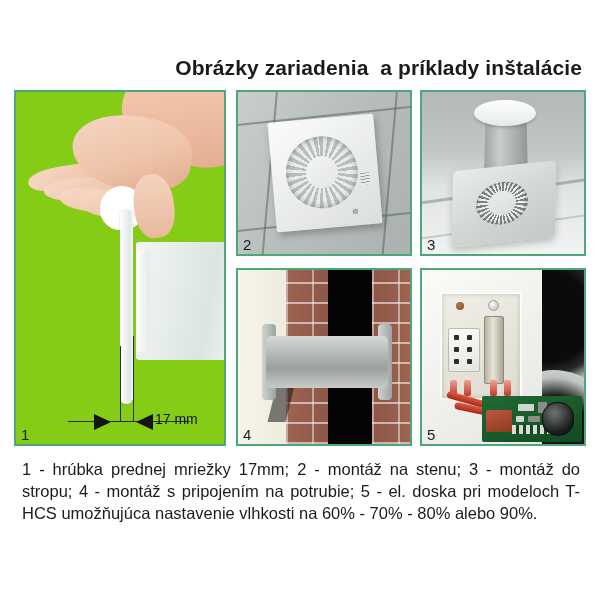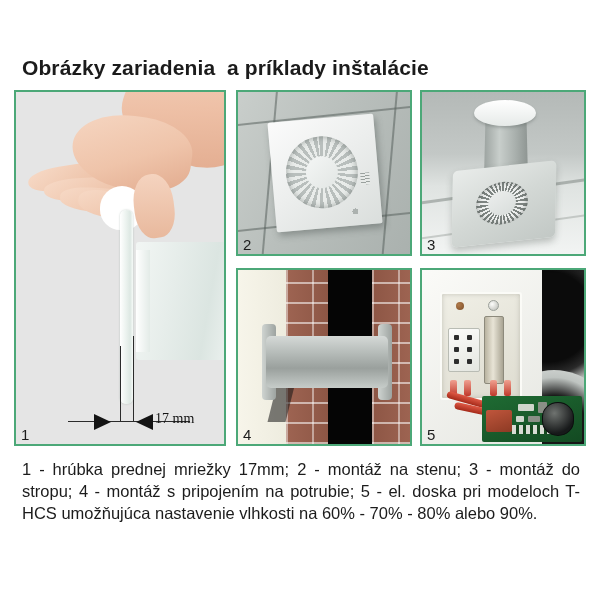--- a/index.html
+++ b/index.html
@@ -14,20 +14,21 @@
   
   .title{
     position:absolute;
     left:22px; top:56px;
     width:560px;
     font-size:21px;
     font-weight:bold;
     color:#1b1b1b;
     letter-spacing:0.1px;
     white-space:pre;
+    text-align:right;
   }
 
   
   .figures{position:absolute;left:0;top:88px;width:600px;height:362px;}
 
   .panel{
     position:absolute;
     border:2px solid #4ca878;
     background:#ffffff;
     overflow:hidden;
@@ -43,21 +44,21 @@
   }
 
   
   #p1{left:14px;  top:2px;   width:212px; height:356px;}
   #p2{left:236px; top:2px;   width:176px; height:166px;}
   #p3{left:420px; top:2px;   width:166px; height:166px;}
   #p4{left:236px; top:180px; width:176px; height:178px;}
   #p5{left:420px; top:180px; width:166px; height:178px;}
 
   
-  .p1-stage{position:absolute;inset:0;background:#e5e5e5;font-family:Liberation Serif, serif;}
+  .p1-stage{position:absolute;inset:0;background:#84cc16;}
 
   
   .arm{
     position:absolute; left:104px; top:-16px; width:130px; height:86px;
     background:linear-gradient(160deg,#f3cfb9 0%,#eec0a6 42%,#e2ab8e 100%);
     border-radius:46% 30% 40% 50%;
     transform:rotate(18deg);
   }
   .palm{
     position:absolute; left:56px; top:24px; width:120px; height:74px;

